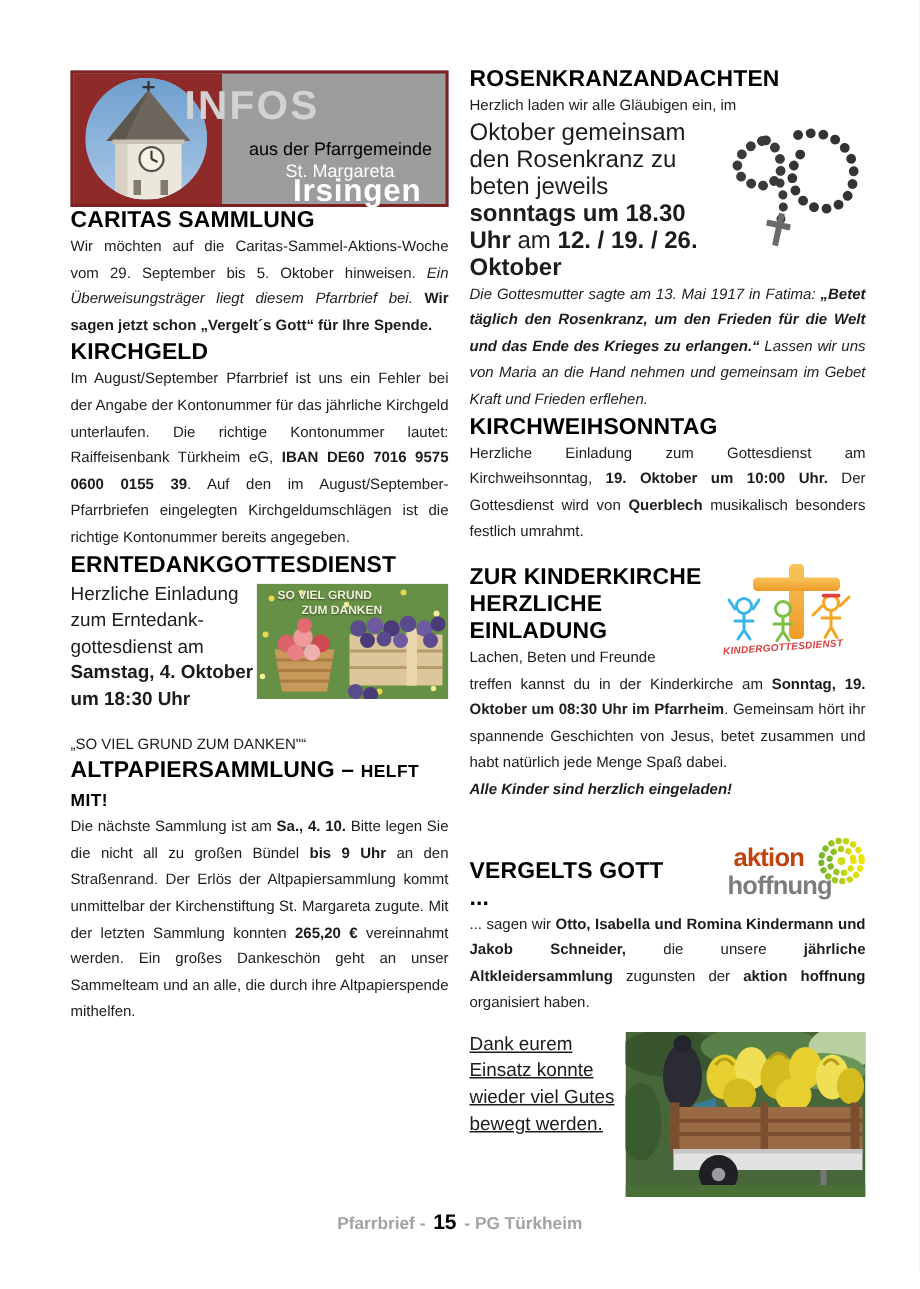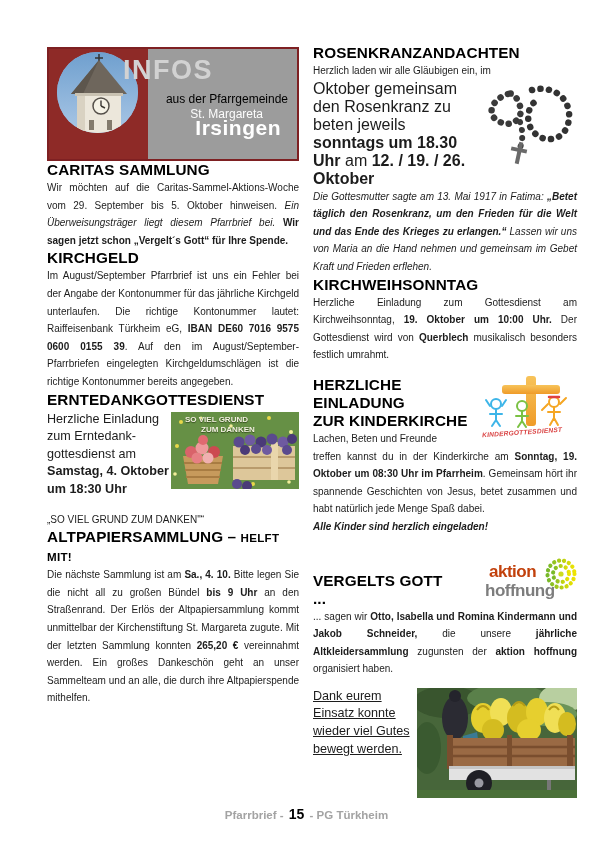--- a/index.html
+++ b/index.html
@@ -2,21 +2,21 @@
 <html><head>
 <meta charset="utf-8">
 <style>
   html,body{margin:0;padding:0;background:#e9e9e9;}
   .page{position:relative;width:613px;height:859px;background:#ffffff;margin:0 auto;
         font-family:"Liberation Sans","DejaVu Sans",sans-serif;color:#1c1c1c;overflow:hidden;}
   .col-left{position:absolute;left:47px;top:47px;width:252px;}
   .col-right{position:absolute;left:313px;top:44px;width:264px;}
 
   
-  .header-box{position:relative;width:100%;height:114px;background:#9c9c9c;border:2px solid #7e2022;box-sizing:border-box;}
+  .header-box{position:relative;width:100%;height:91px;background:#9c9c9c;border:2px solid #7e2022;box-sizing:border-box;}
   .header-red{position:absolute;left:0;top:0;width:99px;height:100%;background:#8e2a27;}
   .church-circle{position:absolute;left:8px;top:3px;width:81px;height:81px;border-radius:50%;overflow:hidden;background:#8fb4dc;}
   .header-infos{position:absolute;left:74px;top:6px;font-size:27px;font-weight:700;color:#d2d2d2;letter-spacing:1.5px;}
   .header-sub1{position:absolute;right:9px;top:43px;font-size:12px;color:#000000;}
   .header-sub2{position:absolute;right:34px;top:58px;font-size:12px;color:#fdfdfd;}
   .header-irsingen{position:absolute;right:16px;top:67px;font-size:21px;font-weight:700;color:#ffffff;letter-spacing:0.5px;}
 
   h2.sec{font-size:15.3px;font-weight:700;color:#000;margin:0;letter-spacing:0.1px;line-height:18px;}
   .sec-small{font-size:11.6px;letter-spacing:0.3px;}
   p.body{font-size:10px;line-height:17.6px;text-align:justify;margin:0;}
@@ -167,22 +167,22 @@
         </svg>
       </div>
     </div>
     <p class="body"><span class="i">Die Gottesmutter sagte am 13. Mai 1917 in Fatima: </span><span class="bi">„Betet täglich den Rosenkranz, um den Frieden für die Welt und das Ende des Krieges zu erlangen.“</span><span class="i"> Lassen wir uns von Maria an die Hand nehmen und gemeinsam im Gebet Kraft und Frieden erflehen.</span></p>
 
     <h2 class="sec mt12">KIRCHWEIHSONNTAG</h2>
     <p class="body mt2"><span>Herzliche Einladung zum Gottesdienst am Kirchweihsonntag, </span><span class="b">19. Oktober um 10:00 Uhr.</span><span> Der Gottesdienst wird von </span><span class="b">Querblech</span><span> musikalisch besonders festlich umrahmt.</span></p>
 
     <div class="row mt12">
       <div class="kk-left">
+        <h2 class="sec">ZUR KINDERKIRCHE</h2>
         <h2 class="sec">HERZLICHE EINLADUNG</h2>
-        <h2 class="sec">ZUR KINDERKIRCHE</h2>
         <p class="body">Lachen, Beten und Freunde</p>
       </div>
       <div class="kk-logo">
         <svg width="97" height="52" viewBox="0 0 97 52">
           <defs>
               <linearGradient id="cr" x1="0" y1="0" x2="0" y2="1">
             <stop offset="0" stop-color="#f7c35a"></stop>
                 <stop offset="1" stop-color="#ef9b28"></stop>
           </linearGradient>
             </defs>

